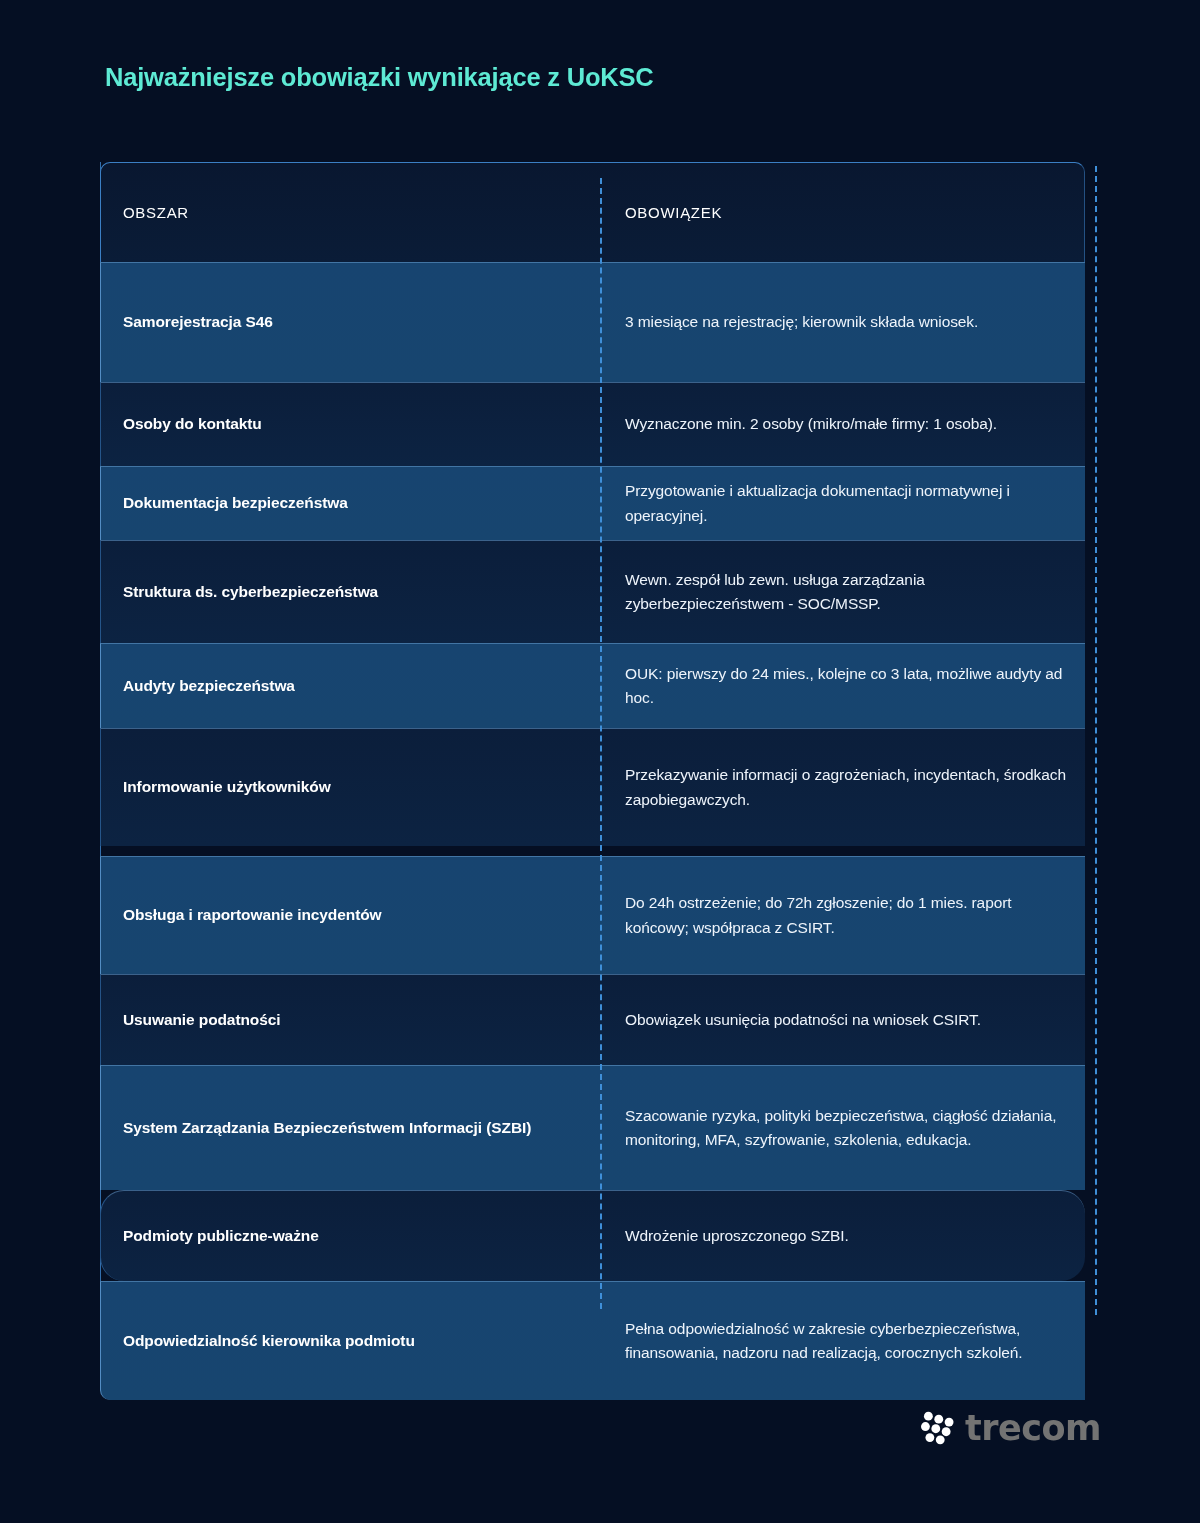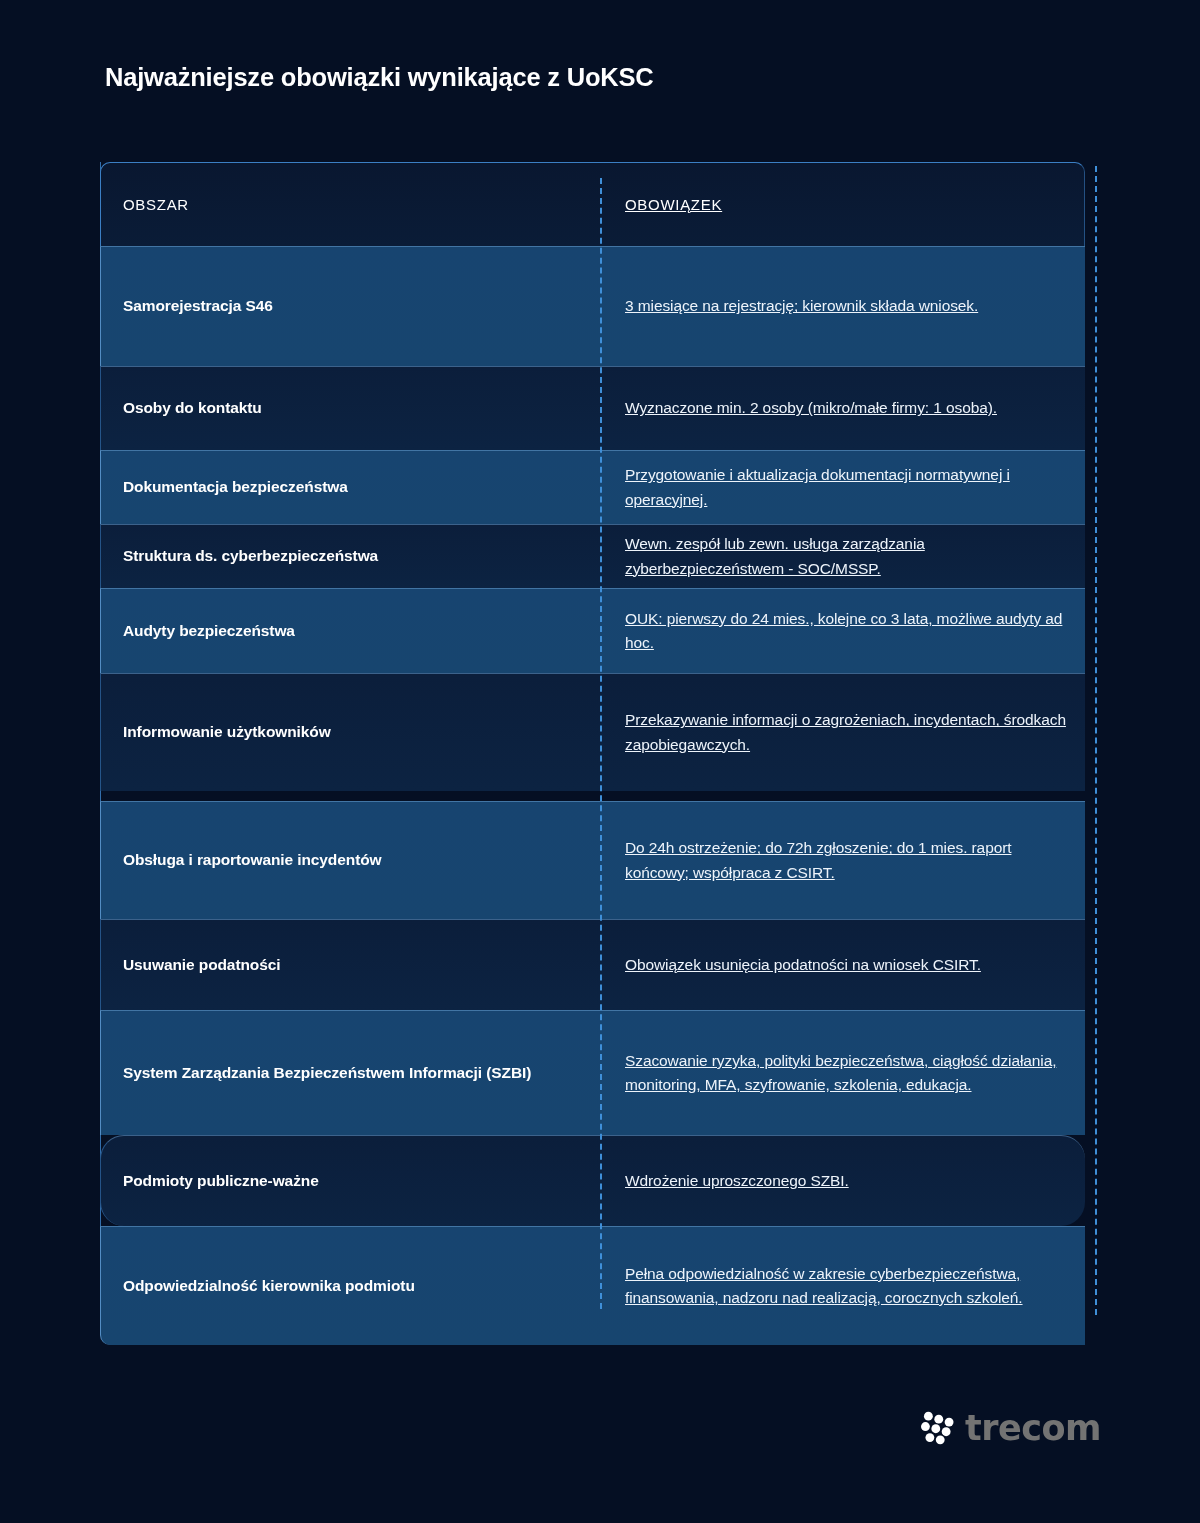--- a/index.html
+++ b/index.html
@@ -19,21 +19,21 @@
     background: #050f23;
   }
 
   
   .title {
     position: absolute;
     left: 105px;
     top: 63px;
     font-size: 25.5px;
     font-weight: bold;
-    color: #ffffff;
+    color: #5eead4;
     letter-spacing: -0.2px;
     white-space: nowrap;
   }
 
   
   .table-wrap {
     position: absolute;
     left: 100px;
     top: 162px;
     width: 997px;
@@ -114,21 +114,20 @@
   }
 
   .cell-duty {
     flex: 1 1 auto;
     padding: 0 10px 0 24px;
     color: #eef4fb;
     font-weight: normal;
     font-size: 15.5px;
     line-height: 1.55;
     letter-spacing: -0.1px;
-    text-decoration: underline;
   }
 
   .head .cell-area,
   .head .cell-duty {
     font-weight: normal;
     font-size: 15px;
     letter-spacing: .7px;
     color: #ffffff;
   }
 
@@ -158,37 +157,37 @@
 
 <div class="page">
 
   <div class="title">Najważniejsze obowiązki wynikające z UoKSC</div>
 
   <div class="table-wrap">
     <div class="table-left-rail"></div>
     <div class="dash-col"></div>
     <div class="dash-right"></div>
     <div id="rows-host">
-        <div class="row head" style="height: 84px;">
+        <div class="row head" style="height: 100px;">
           <div class="cell-area">OBSZAR</div>
           <div class="cell-duty">OBOWIĄZEK</div>
         </div>
         <div class="row light" style="height: 120px;">
           <div class="cell-area">Samorejestracja S46</div>
           <div class="cell-duty">3 miesiące na rejestrację; kierownik składa wniosek.</div>
         </div>
         <div class="row dark" style="height: 84px;">
           <div class="cell-area">Osoby do kontaktu</div>
           <div class="cell-duty">Wyznaczone min.  2 osoby (mikro/małe firmy: 1 osoba).</div>
         </div>
         <div class="row light" style="height: 74px;">
           <div class="cell-area">Dokumentacja bezpieczeństwa</div>
           <div class="cell-duty">Przygotowanie i aktualizacja dokumentacji normatywnej i operacyjnej.</div>
         </div>
-        <div class="row dark" style="height: 64px;">
+        <div class="row dark" style="height: 103px;">
           <div class="cell-area">Struktura ds. cyberbezpieczeństwa</div>
           <div class="cell-duty">Wewn. zespół lub zewn. usługa zarządzania zyberbezpieczeństwem - SOC/MSSP.</div>
         </div>
         <div class="row light" style="height: 85px;">
           <div class="cell-area">Audyty bezpieczeństwa</div>
           <div class="cell-duty">OUK: pierwszy do 24 mies., kolejne co 3 lata, możliwe audyty ad hoc.</div>
         </div>
         <div class="row dark" style="height: 118px;">
           <div class="cell-area">Informowanie użytkowników</div>
           <div class="cell-duty">Przekazywanie informacji o zagrożeniach, incydentach, środkach zapobiegawczych.</div>

